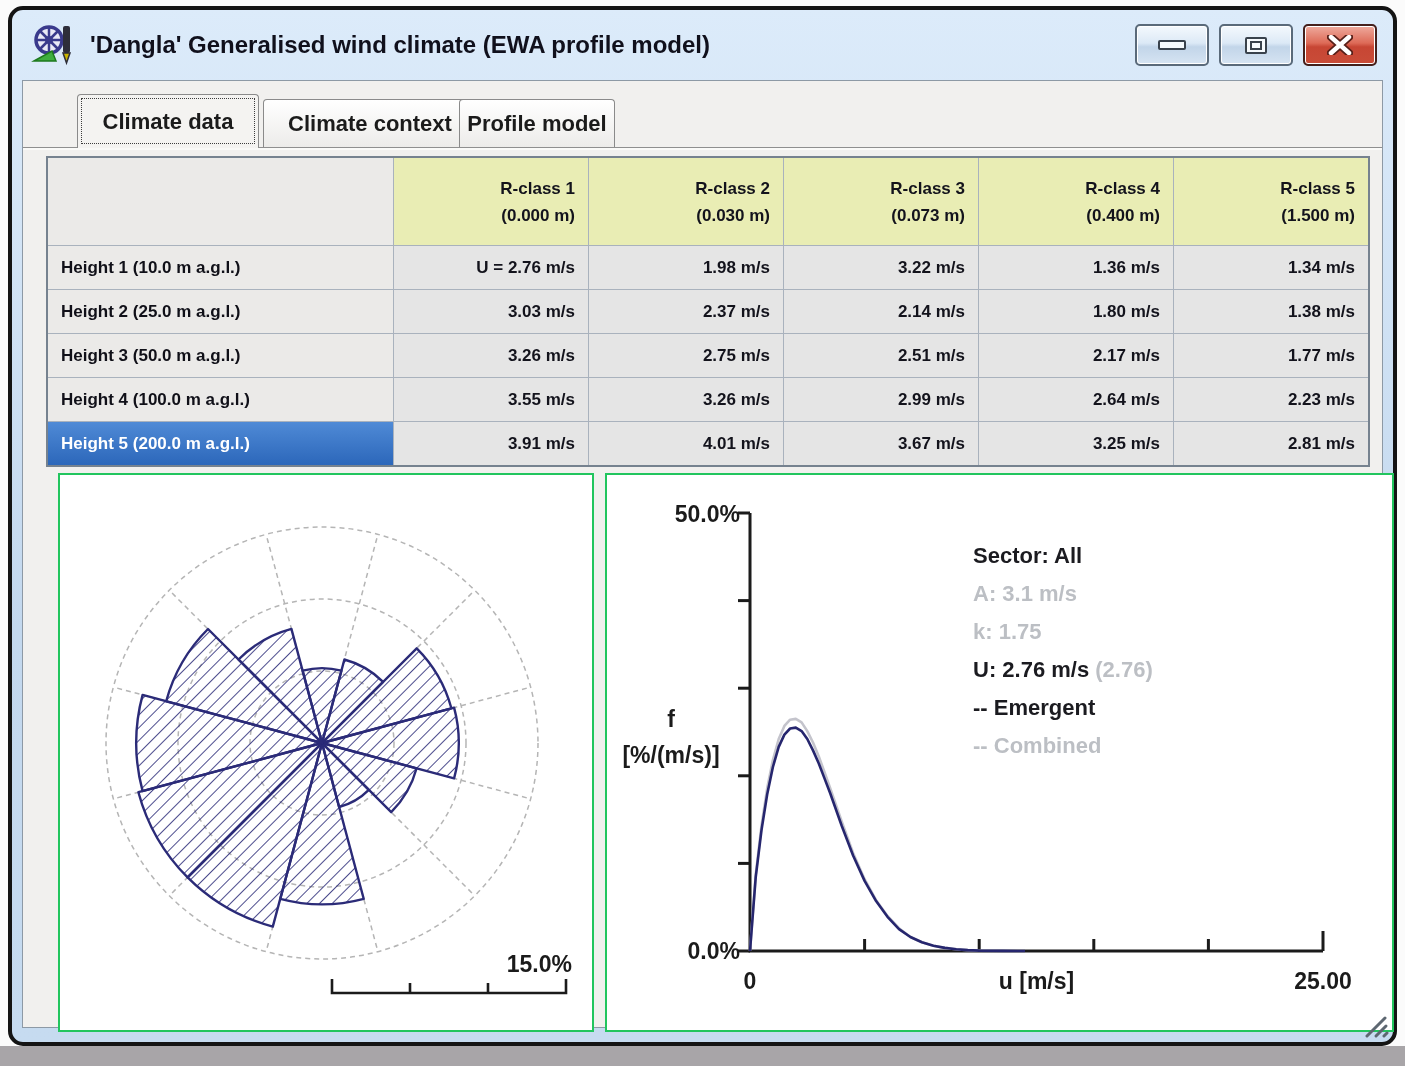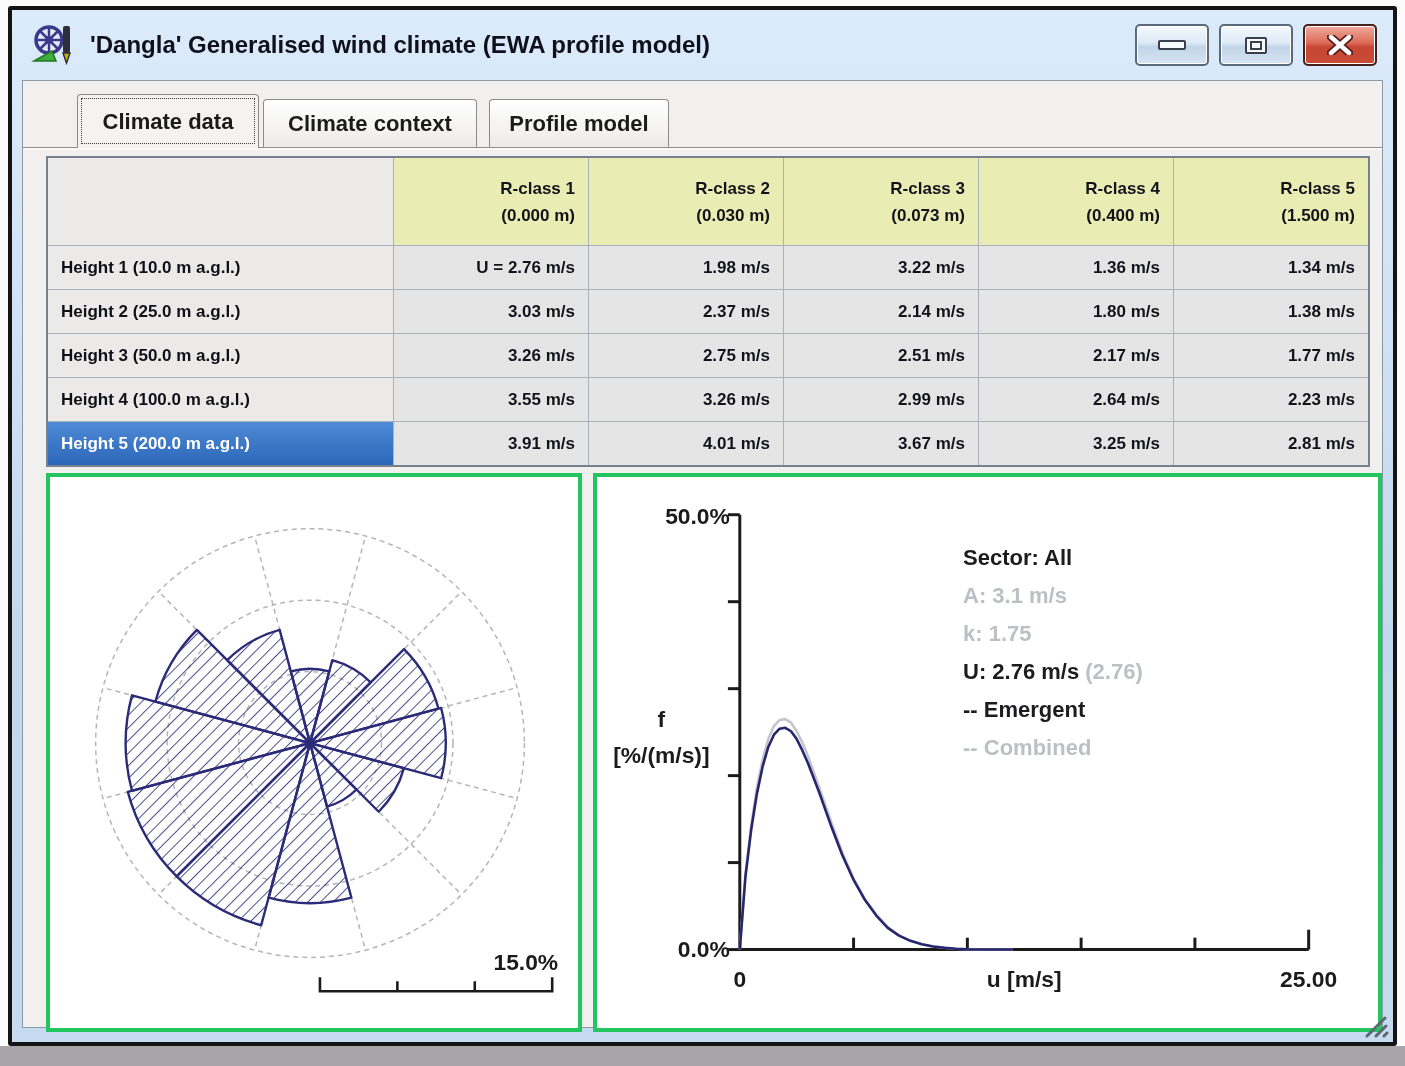--- a/index.html
+++ b/index.html
@@ -6,21 +6,21 @@
   body{
     width:1405px;height:1066px;position:relative;overflow:hidden;
     background:#fbfbfb;
     font-family:"Liberation Sans", sans-serif;
   }
   .desktop-strip{position:absolute;left:0;bottom:0;width:1405px;height:20px;background:#a8a5a8;}
 
   
   .window{
     position:absolute;left:8px;top:6px;width:1389px;height:1040px;
-    box-sizing:border-box;border:4px solid #141414;border-radius:3px;
+    box-sizing:border-box;border:4px solid #141414;border-radius:15px;
     background:linear-gradient(#dcebfa,#c3d8ee 60%,#c6dbf0);
   }
   .titlebar{position:absolute;left:0;top:0;right:0;height:70px;display:flex;align-items:center;}
   .title-icon{position:absolute;left:18px;top:11px;width:48px;height:48px;}
   .title-text{
     position:absolute;left:78px;top:0;height:70px;line-height:70px;
     font-size:24px;font-weight:700;color:#10101c;white-space:nowrap;
   }
   .win-controls{position:absolute;right:16px;top:14px;display:flex;gap:10px;}
   .win-btn{
@@ -67,21 +67,21 @@
     padding:0 13px;white-space:nowrap;overflow:hidden;
   }
   .hc{background:#e9edb4;justify-content:flex-end;text-align:right;}
   .hc .two-line{line-height:27px;}
   .hc0{background:#ebeae8;}
   .rl{background:#ebeae8;justify-content:flex-start;color:#101018;}
   .rl.sel{background:linear-gradient(#4f8ad6,#2c67ba);color:#ffffff;}
   .dc{background:#e5e5e5;justify-content:flex-end;}
 
   
-  .panel{position:absolute;box-sizing:border-box;background:#ffffff;border:4px solid #22c55e;}
+  .panel{position:absolute;box-sizing:border-box;background:#ffffff;border:2px solid #22c55e;margin-left:12px;}
   .panel-rose{left:23px;top:392px;width:536px;height:559px;}
   .panel-dist{left:570px;top:392px;width:789px;height:559px;}
   .panel svg{display:block;width:100%;height:100%;}
 
   
   .legend{position:absolute;left:366px;top:62px;z-index:2;}
   .lg-line{height:38px;line-height:38px;font-size:22px;font-weight:700;white-space:nowrap;}
   .lg-dark{color:#1b1b20;}
   .lg-gray{color:#bcbfc4;}
 
@@ -129,21 +129,21 @@
 
   <div class="client">
 
     <div class="tabline"></div>
     <div class="tab active" style="left:22px;top:13px;width:182px;height:54px;">
         <span>Climate data</span>
       </div>
     <div class="tab" style="left:208px;top:18px;width:214px;height:49px;">
         <span>Climate context</span>
       </div>
-    <div class="tab" style="left:434px;top:18px;width:180px;height:49px;">
+    <div class="tab" style="left:404px;top:18px;width:156px;height:49px;">
         <span>Profile model</span>
       </div>
 
     <div class="gwc-table">
       <div class="cell hc0"></div>
       <div class="cell hc">
           <div class="two-line">
             <div>R-class 1</div>
             <div>(0.000 m)</div>
           </div>

